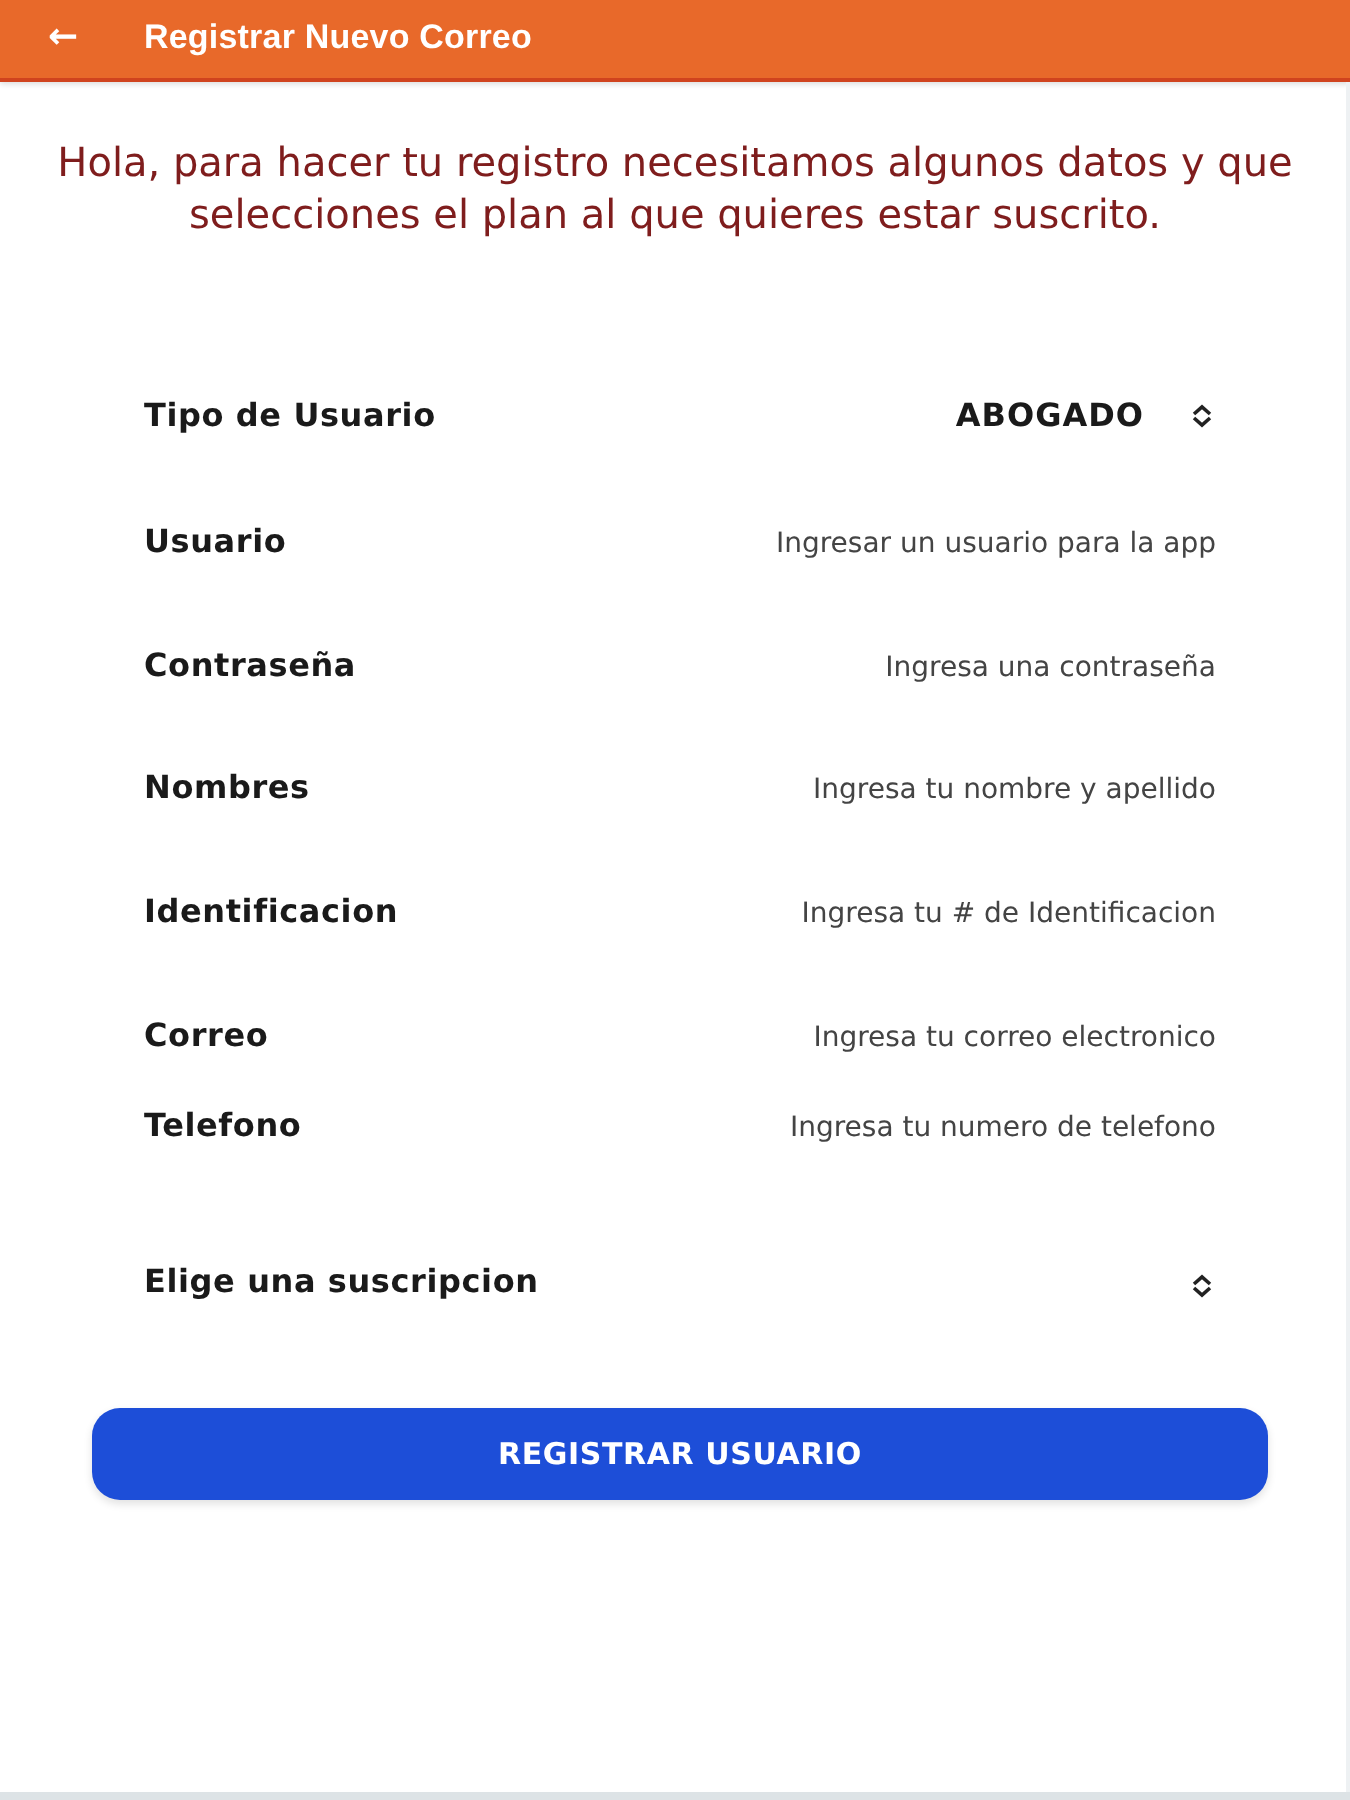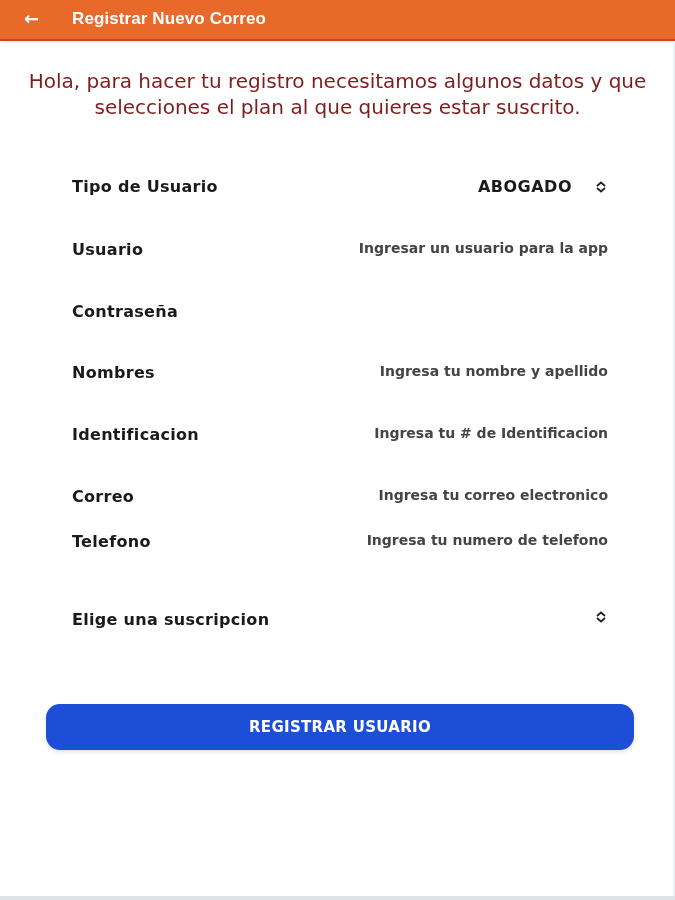--- a/index.html
+++ b/index.html
@@ -24,27 +24,27 @@
     position: absolute; left: 72px; top: 9px;
     color: #fff; font-weight: bold; font-size: 17px; letter-spacing: 0.1px;
     font-family: "Liberation Sans", sans-serif;
   }
   .intro {
     position: absolute; left: 20px; top: 68px; width: 635px;
     text-align: center; font-size: 20px; line-height: 26px; color: #7f1d1d;
   }
   .row {
     position: absolute; left: 72px; width: 536px; height: 40px;
-    display: flex; align-items: flex-start; justify-content: space-between;
+    display: flex; align-items: flex-end; justify-content: space-between;
   }
   .row .label { font-weight: bold; font-size: 16px; color: #1a1a1a; letter-spacing: 0.3px; }
   .row .input {
     border: none; outline: none; background: transparent;
     text-align: right; font-size: 14px; color: #444;
-    font-family: "DejaVu Sans", sans-serif; width: 330px; padding: 0; font-weight: bold;
+    font-family: "DejaVu Sans", sans-serif; width: 330px; padding: 0;
   }
   .row .input::placeholder { color: #444; }
   .select-value { display: flex; align-items: center; gap: 22px; cursor: pointer; }
   .select-value .val { font-weight: bold; font-size: 16px; color: #1a1a1a; letter-spacing: 0.5px; }
   .updown-icon { width: 14px; height: 14px; display: inline-block; }
   .btn {
     position: absolute; left: 46px; top: 704px; width: 588px; height: 46px;
     background: #1d4ed8; border-radius: 14px;
     display: flex; align-items: center; justify-content: center;
     color: #fff; font-weight: bold; font-size: 15px; letter-spacing: 0.3px;
@@ -79,20 +79,21 @@
   </span>
 </div>
 
 <div class="row" style="top:240px;">
   <span class="label">Usuario</span>
   <input class="input" placeholder="Ingresar un usuario para la app" style="">
 </div>
 
 <div class="row" style="top:302px;">
   <span class="label">Contraseña</span>
+  <input class="input" type="password" placeholder="Ingresa una contraseña" style="">
 </div>
 
 <div class="row" style="top:363px;">
   <span class="label">Nombres</span>
   <input class="input" placeholder="Ingresa tu nombre y apellido" style="">
 </div>
 
 <div class="row" style="top:425px;">
   <span class="label">Identificacion</span>
   <input class="input" placeholder="Ingresa tu # de Identificacion" style="">

